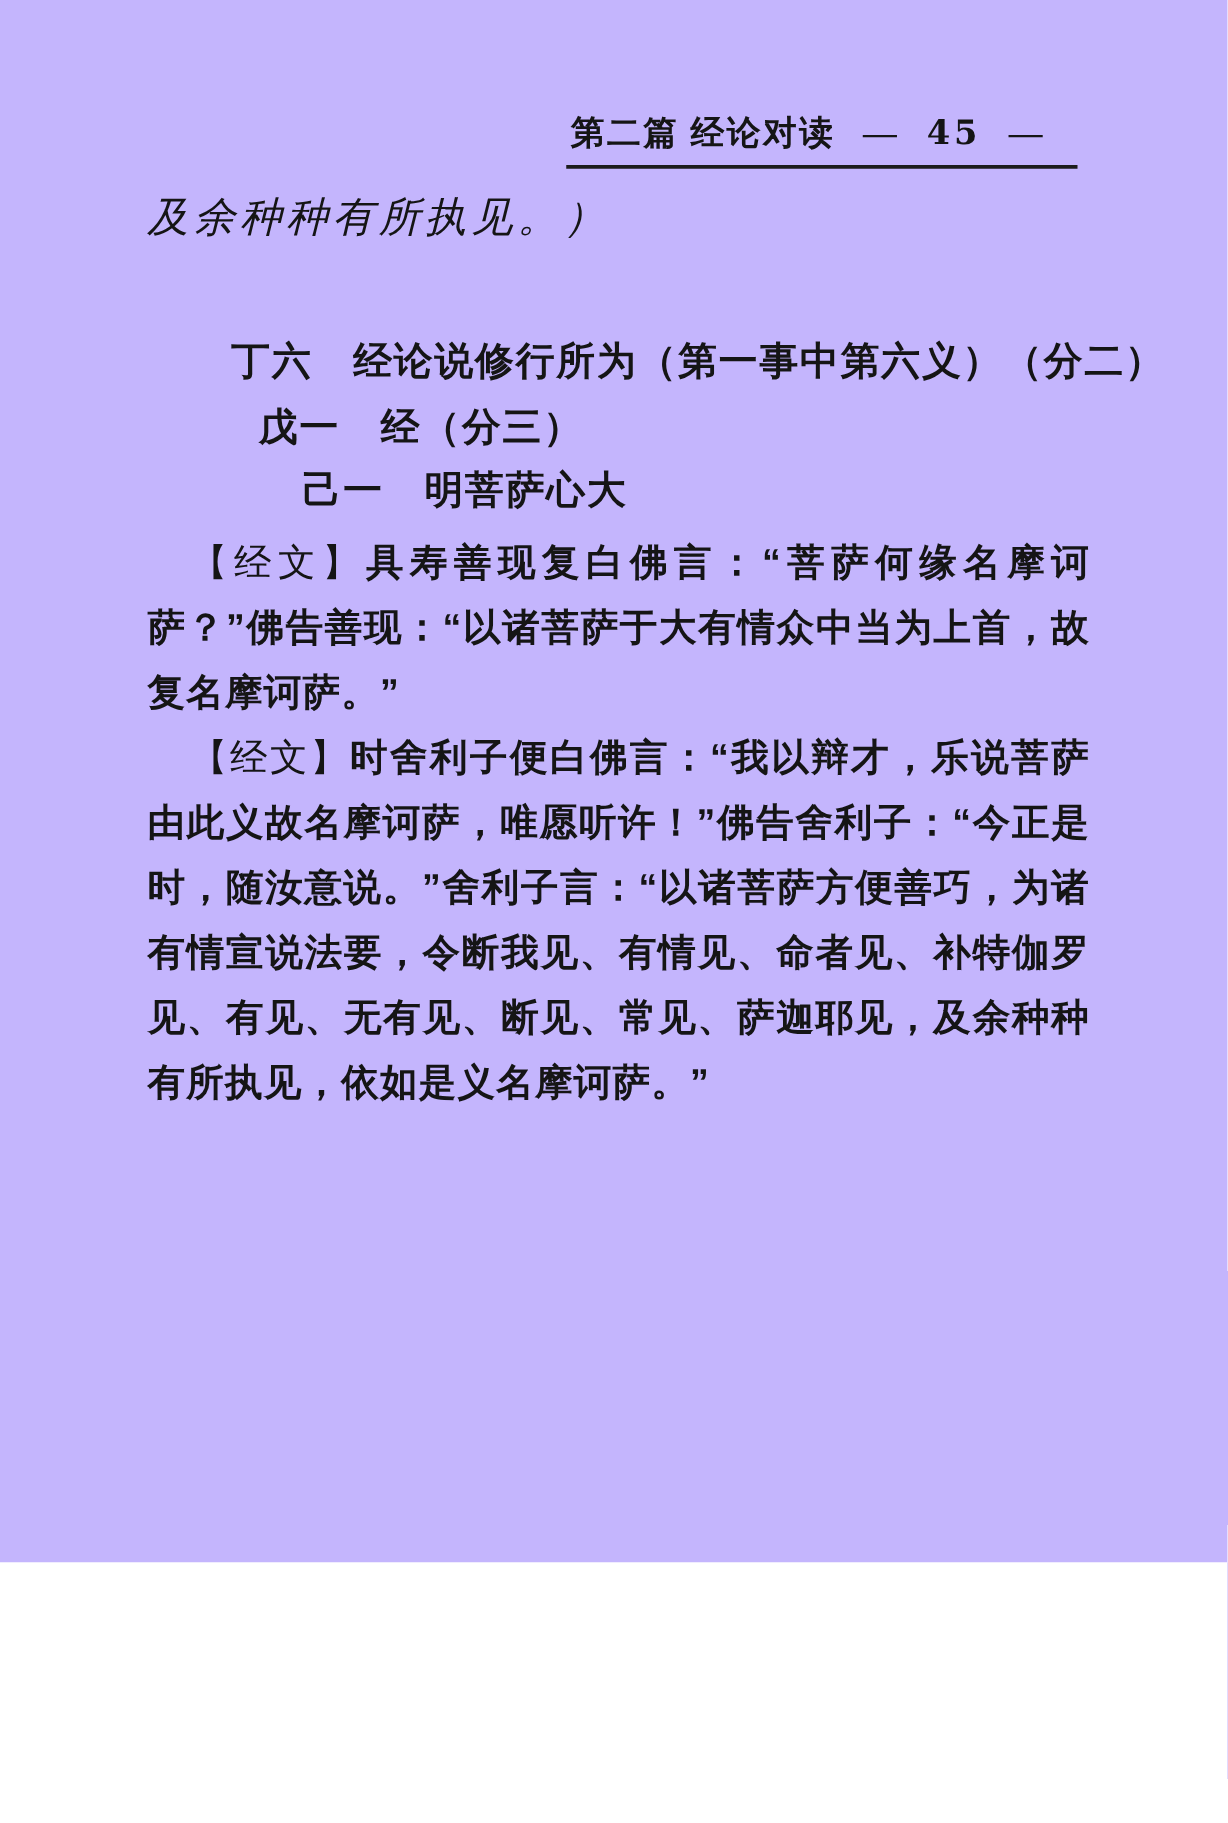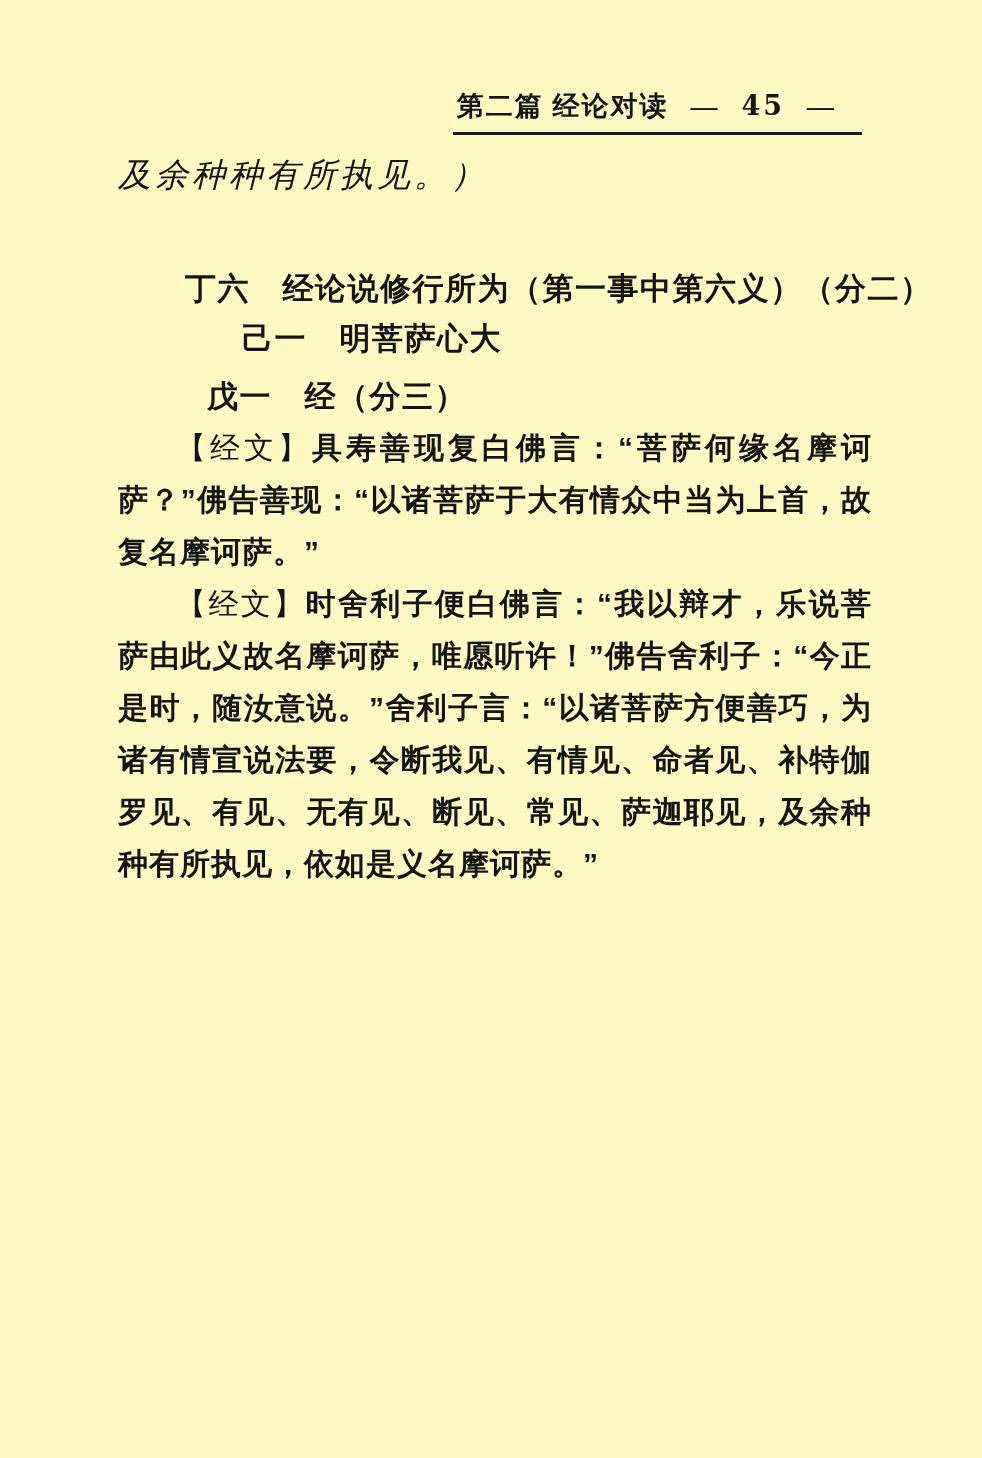--- a/index.html
+++ b/index.html
@@ -3,22 +3,22 @@
 <meta charset="utf-8">
 <style>
   html, body {
     margin: 0;
     padding: 0;
     background: #ffffff;
   }
   .page {
     position: relative;
     width: 982px;
-    height: 1458px;
-    background: #fef9c3;
+    height: 1250px;
+    background: #c4b5fd;
     color: #151515;
     overflow: hidden;
   }
   
   .running-header {
     position: absolute;
     top: 88px;
     right: 120px;
     display: inline-flex;
     align-items: baseline;
@@ -69,21 +69,20 @@
     font-size: 30px;
     line-height: 52px;
     text-align: justify;
     text-indent: 34px;
     margin: 0;
   }
   .para .marker {
     font-family: "Liberation Serif", serif;
     font-weight: normal;
     letter-spacing: 1px;
-    margin-left: 24px;
   }
   .para-jingwen .body-text {
     font-family: "Liberation Sans", sans-serif;
     font-weight: bold;
     letter-spacing: 1px;
   }
   .para-shuji .body-text {
     font-family: "Liberation Serif", serif;
     font-weight: normal;
     letter-spacing: 2px;
@@ -100,23 +99,23 @@
     <span class="pagenum">45</span>
     <span class="dash">—</span>
   </div>
 
   <div class="content">
 
     <div class="continuation">及余种种有所执见。）</div>
 
     <div class="heading heading-ding">丁六　经论说修行所为（第一事中第六义）（分二）</div>
 
+    <div class="heading heading-wu">戊一　经（分三）</div>
+
     <div class="heading heading-ji1">己一　明菩萨心大</div>
-
-    <div class="heading heading-wu">戊一　经（分三）</div>
 
     <p class="para para-jingwen">
       <span class="marker">【经文】</span><span class="body-text">具寿善现复白佛言：“菩萨何缘名摩诃萨？”佛告善现：“以诸菩萨于大有情众中当为上首，故复名摩诃萨。”</span>
     </p>
 
 
 
     <p class="para para-jingwen">
       <span class="marker">【经文】</span><span class="body-text">时舍利子便白佛言：“我以辩才，乐说菩萨由此义故名摩诃萨，唯愿听许！”佛告舍利子：“今正是时，随汝意说。”舍利子言：“以诸菩萨方便善巧，为诸有情宣说法要，令断我见、有情见、命者见、补特伽罗见、有见、无有见、断见、常见、萨迦耶见，及余种种有所执见，依如是义名摩诃萨。”</span>
     </p>

